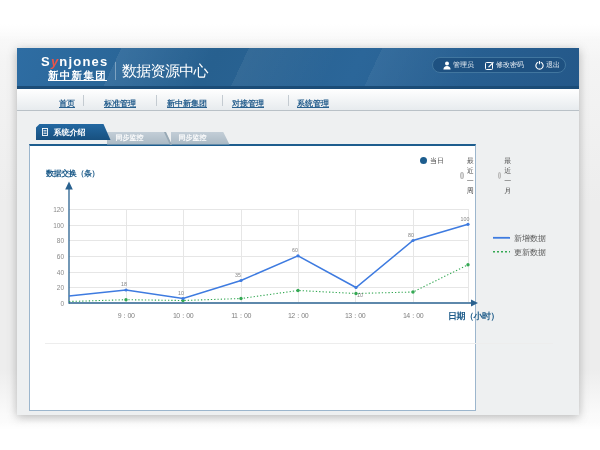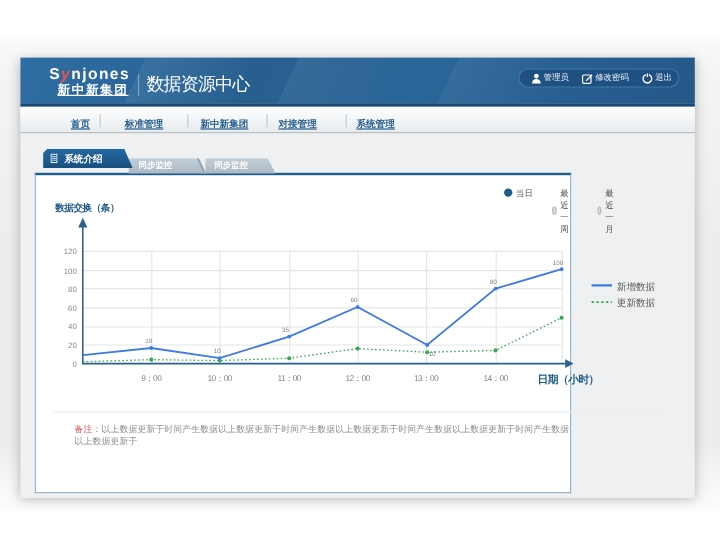--- a/index.html
+++ b/index.html
@@ -188,16 +188,15 @@
           <text x="380" y="90.5">80</text>
           <text x="434" y="74.5">100</text>
         </g>
 
         <line x1="462" y1="91.8" x2="479" y2="91.8" stroke="#3e7be0" stroke-width="1.8"></line>
         <text x="483" y="95.3" font-size="8" fill="#575757">新增数据</text>
         <line x1="462" y1="105.8" x2="479" y2="105.8" stroke="#34a853" stroke-width="1.6" stroke-dasharray="2,2"></line>
         <text x="483" y="109.3" font-size="8" fill="#575757">更新数据</text>
       </svg>
       <div id="noteline"></div>
-      <div id="note"><b>备注：</b>以上数据更新于时间产生数据以上数据更新于时间产生数据以上数据更新于时间产生数据以上数据更新于时间产生数据以上数据更新于</div>
     </div>
   </div>
 </div>
 
 </body></html>

